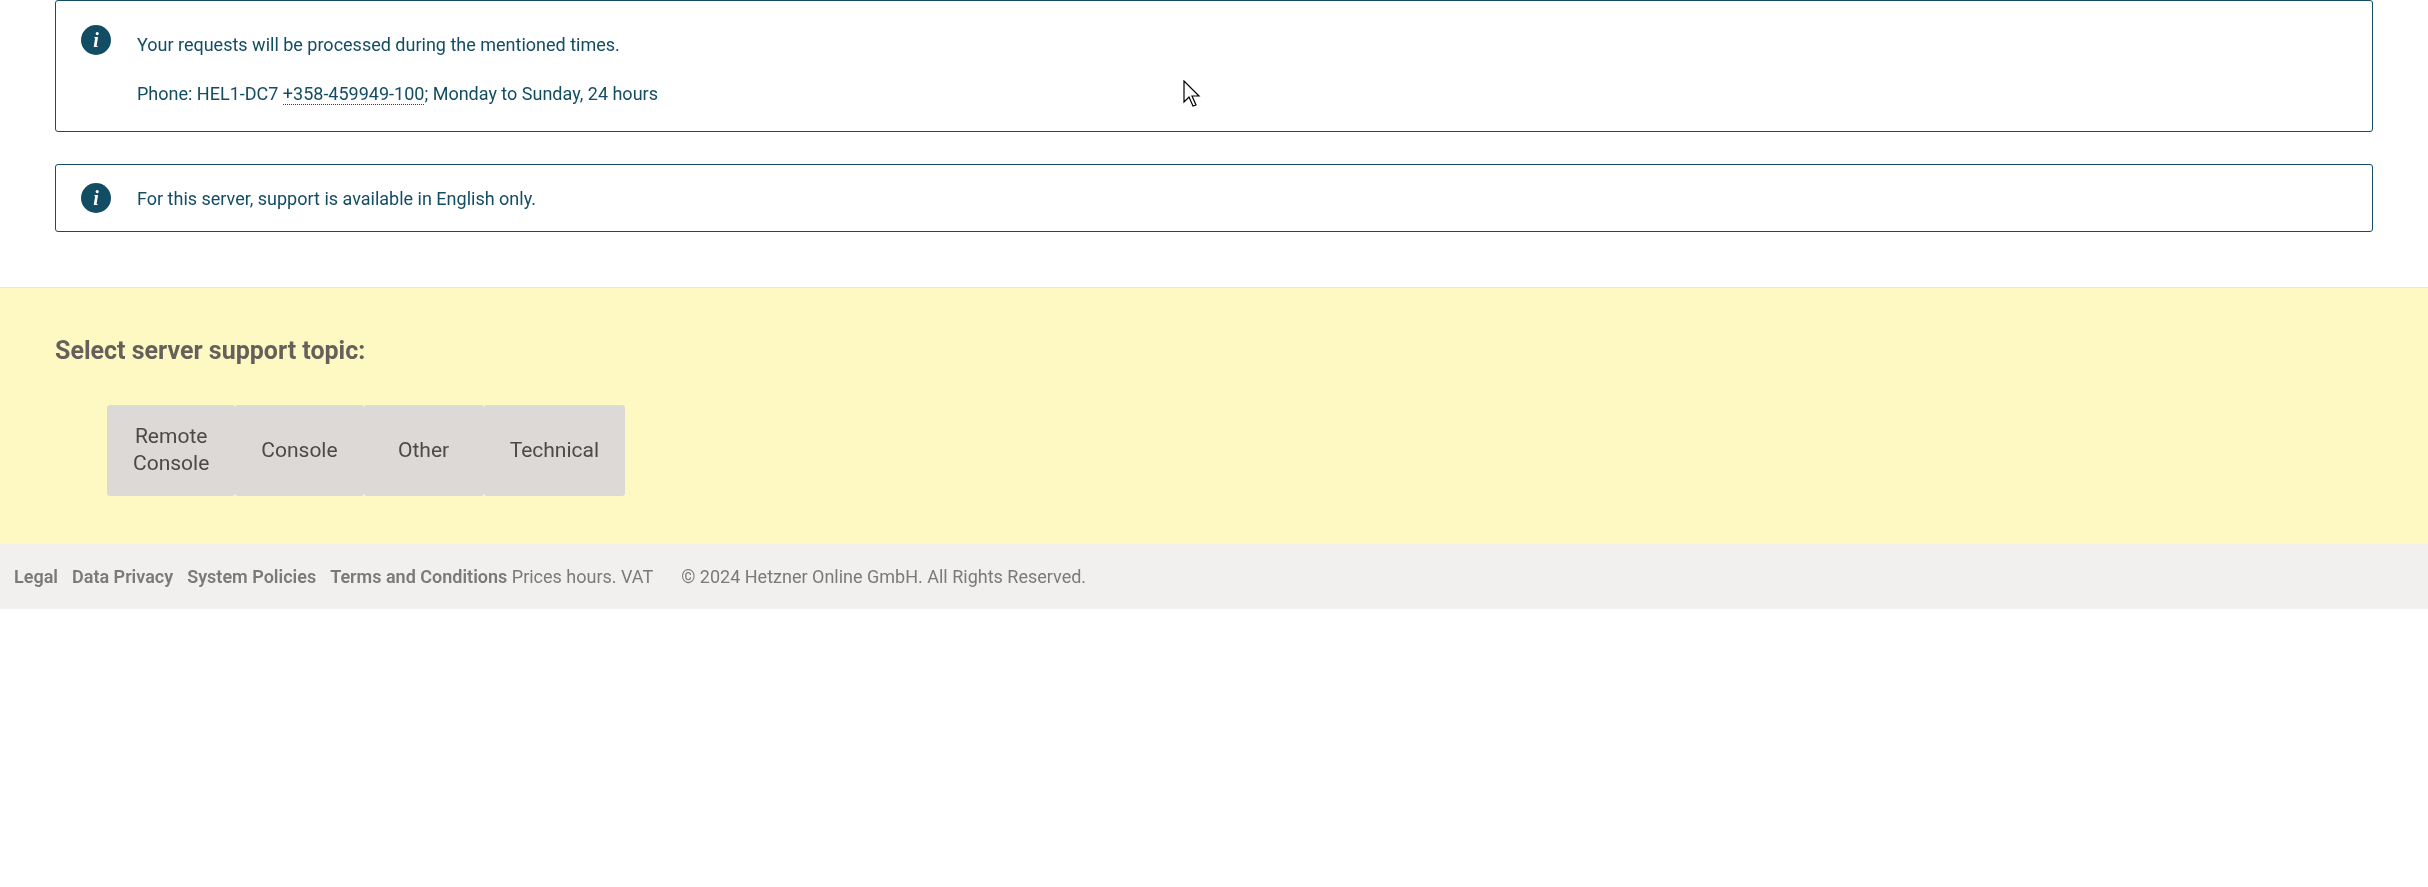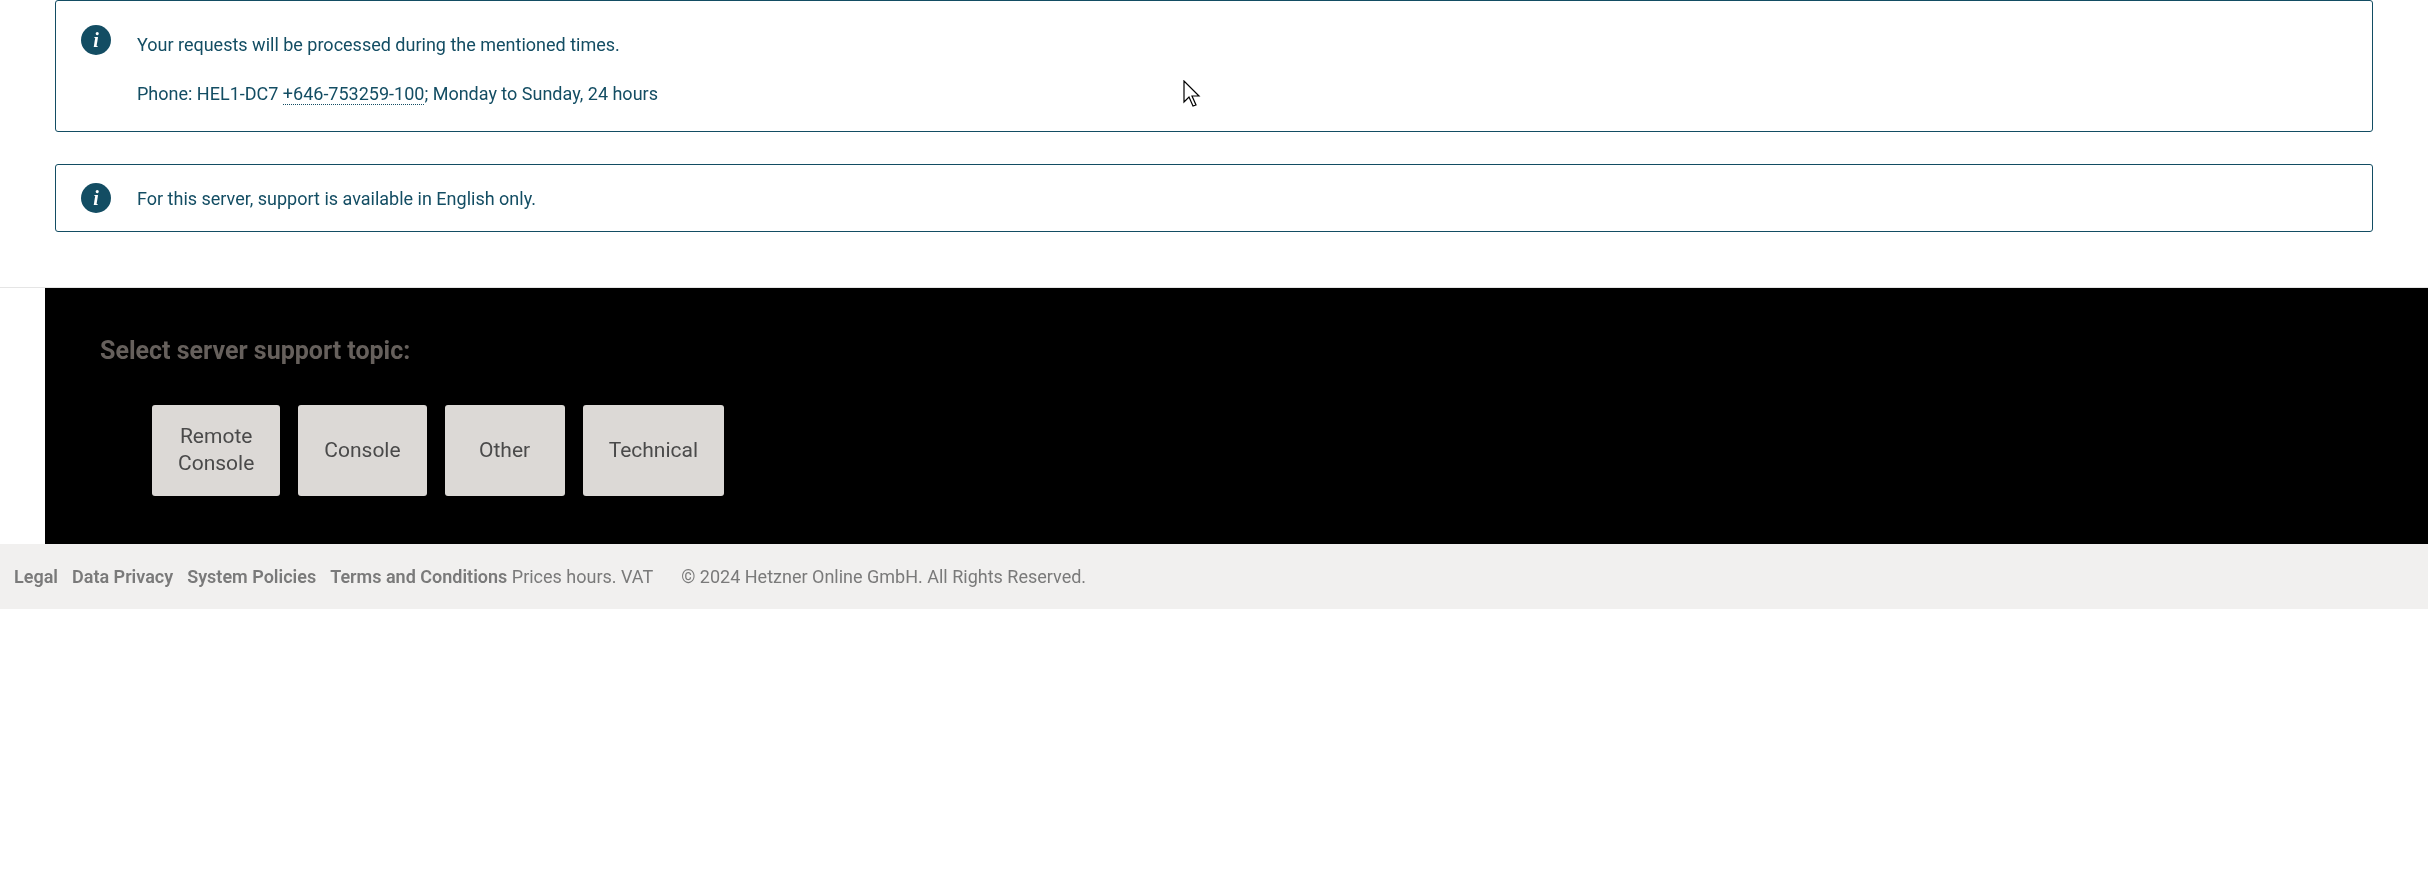--- a/index.html
+++ b/index.html
@@ -69,31 +69,29 @@
       margin-top: 22px;
     }
     .phone-link {
       color: #134d63;
       text-decoration: none;
       border-bottom: 1px dotted #134d63;
       cursor: pointer;
     }
     .topic-section {
       padding: 48px 55px 48px 55px;
-      background: #000000;
-      margin-left: 45px;
+      background: #fef9c3;
     }
     .topic-heading {
       font-size: 25px;
       font-weight: 700;
       color: #66605c;
     }
     .topic-buttons {
       display: flex;
-      gap: 18px;
       margin-top: 40px;
       margin-left: 52px;
     }
     .topic-button {
       background: #dcd9d6;
       border: none;
       color: #4a4a4a;
       font-size: 21px;
       font-family: inherit;
       padding: 18px 26px;
@@ -145,21 +143,21 @@
 
 <div class="page-container">
 
   <div class="content-area">
 
     <div class="info-box">
       <div class="info-icon">i</div>
       <div class="info-content">
         <p class="info-line">Your requests will be processed during the mentioned times.</p>
         <p class="info-line">
-          <span>Phone: </span><span>HEL1-DC7 </span><a class="phone-link">+646-753259-100</a><span>; Monday to Sunday, 24 hours</span>
+          <span>Phone: </span><span>HEL1-DC7 </span><a class="phone-link">+358-459949-100</a><span>; Monday to Sunday, 24 hours</span>
         </p>
       </div>
     </div>
 
     <div class="info-box compact">
       <div class="info-icon">i</div>
       <div class="info-content">
         <p class="info-line">For this server, support is available in English only.</p>
       </div>
     </div>

